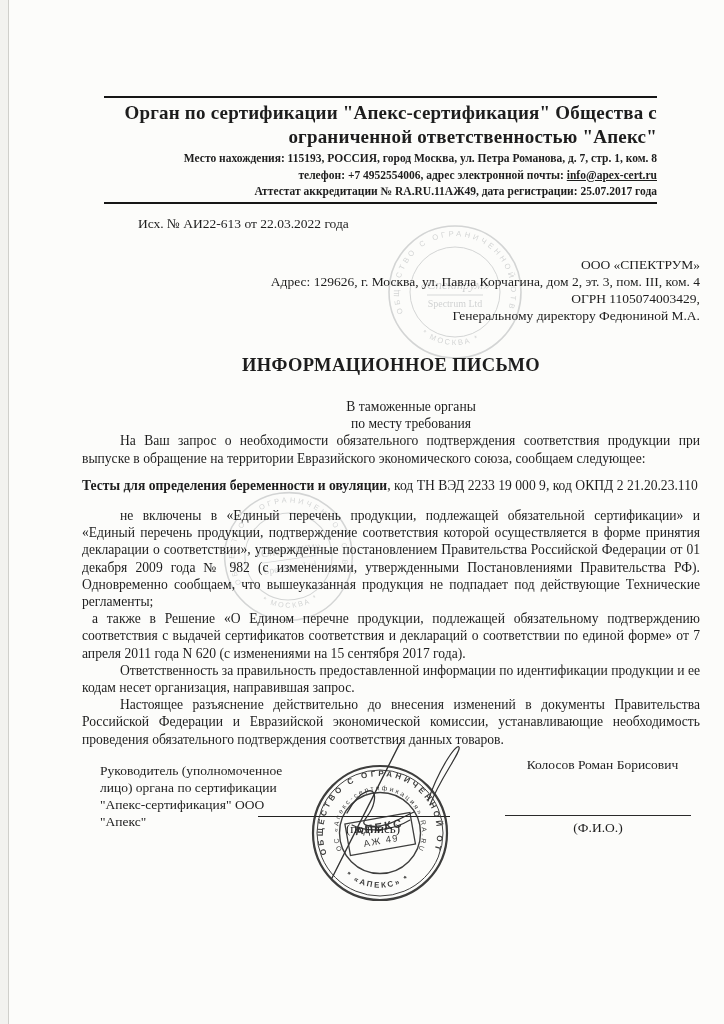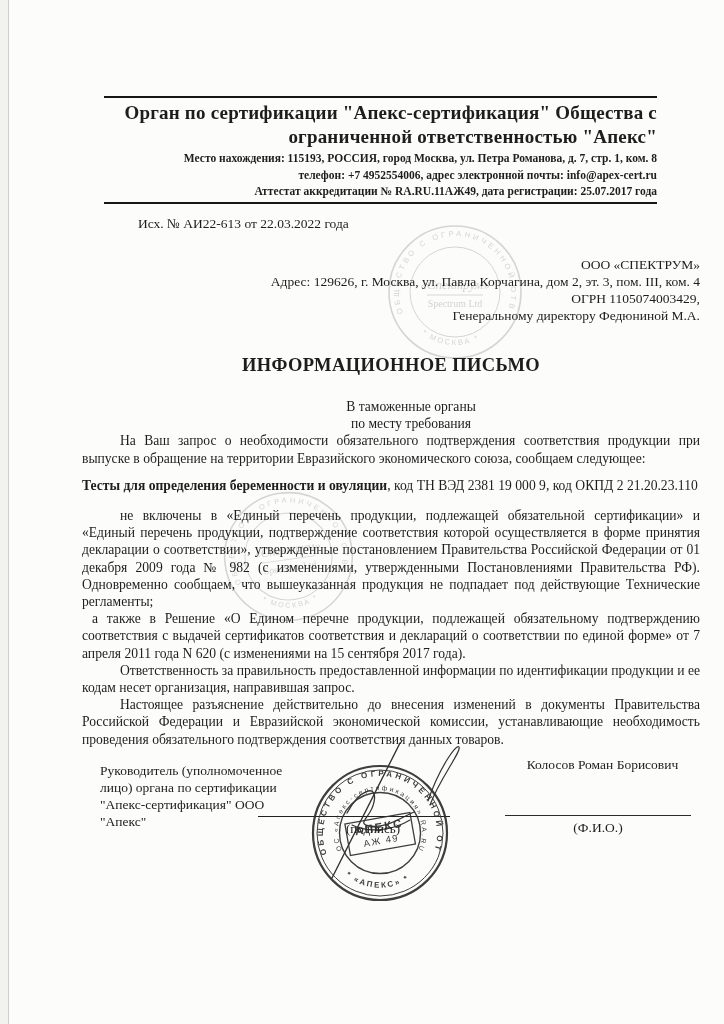--- a/index.html
+++ b/index.html
@@ -13,21 +13,21 @@
   .scan-edge{position:absolute;left:8px;top:0;width:1px;height:1024px;background:#cfcfcb;}
 
   
   .org-header{
     position:absolute;left:104px;top:96px;width:553px;
     border-top:2px solid #161616;border-bottom:2px solid #161616;
     text-align:right;padding:3px 0 3px 0;
   }
   .org-title{font-size:19px;font-weight:bold;line-height:24px;letter-spacing:.2px;}
   .org-info{font-size:11.5px;font-weight:bold;line-height:13.5px;margin-top:3px;}
-  .org-email{}
+  .org-email{text-decoration:underline;}
 
   
   .ref-line{position:absolute;left:98px;top:216px;font-size:13.5px;margin-left:40px;}
   .recipient{position:absolute;right:24px;top:256px;width:620px;text-align:right;
     font-size:13.5px;line-height:17px;z-index:2;}
 
   
   .letter-title{position:absolute;left:82px;top:355px;width:618px;text-align:center;
     font-size:18.5px;font-weight:bold;letter-spacing:.4px;z-index:2;}
 
@@ -78,21 +78,21 @@
   <div>ОГРН 1105074003429,</div>
   <div>Генеральному директору Федюниной М.А.</div>
 </div>
 
 <div class="letter-title">ИНФОРМАЦИОННОЕ ПИСЬМО</div>
 
 <div class="body-text">
   <p class="addr-line">В таможенные органы</p>
   <p class="addr-line">по месту требования</p>
   <p class="ind">На Ваш запрос о необходимости обязательного подтверждения соответствия продукции при выпуске в обращение на территории Евразийского экономического союза, сообщаем следующее:</p>
-  <p class="product"><span class="b">Тесты для определения беременности и овуляции</span><span>, код ТН ВЭД 2381 19 000 9, код ОКПД 2 21.20.23.110</span></p>
+  <p class="product"><span class="b">Тесты для определения беременности и овуляции</span><span>, код ТН ВЭД 2233 19 000 9, код ОКПД 2 21.20.23.110</span></p>
   <p class="ind p2">не включены в «Единый перечень продукции, подлежащей обязательной сертификации» и «Единый перечень продукции, подтверждение соответствия которой осуществляется в форме принятия декларации о соответствии», утвержденные постановлением Правительства Российской Федерации от 01 декабря 2009 года № 982 (с изменениями, утвержденными Постановлениями Правительства РФ). Одновременно сообщаем, что вышеуказанная продукция не подпадает под действующие Технические регламенты;</p>
   <p class="ind-sm">а также в Решение «О Едином перечне продукции, подлежащей обязательному подтверждению соответствия с выдачей сертификатов соответствия и деклараций о соответствии по единой форме» от 7 апреля 2011 года N 620 (с изменениями на 15 сентября 2017 года).</p>
   <p class="ind">Ответственность за правильность предоставленной информации по идентификации продукции и ее кодам несет организация, направившая запрос.</p>
   <p class="ind">Настоящее разъяснение действительно до внесения изменений в документы Правительства Российской Федерации и Евразийской экономической комиссии, устанавливающие необходимость проведения обязательного подтверждения соответствия данных товаров.</p>
 </div>
 
 <div class="sig-role">Руководитель (уполномоченное лицо) органа по сертификации "Апекс-сертификация" ООО "Апекс"</div>
 <div class="sig-name">Колосов Роман Борисович</div>
 <div class="sign-line"></div>
 <div class="sign-label">(подпись)</div>

